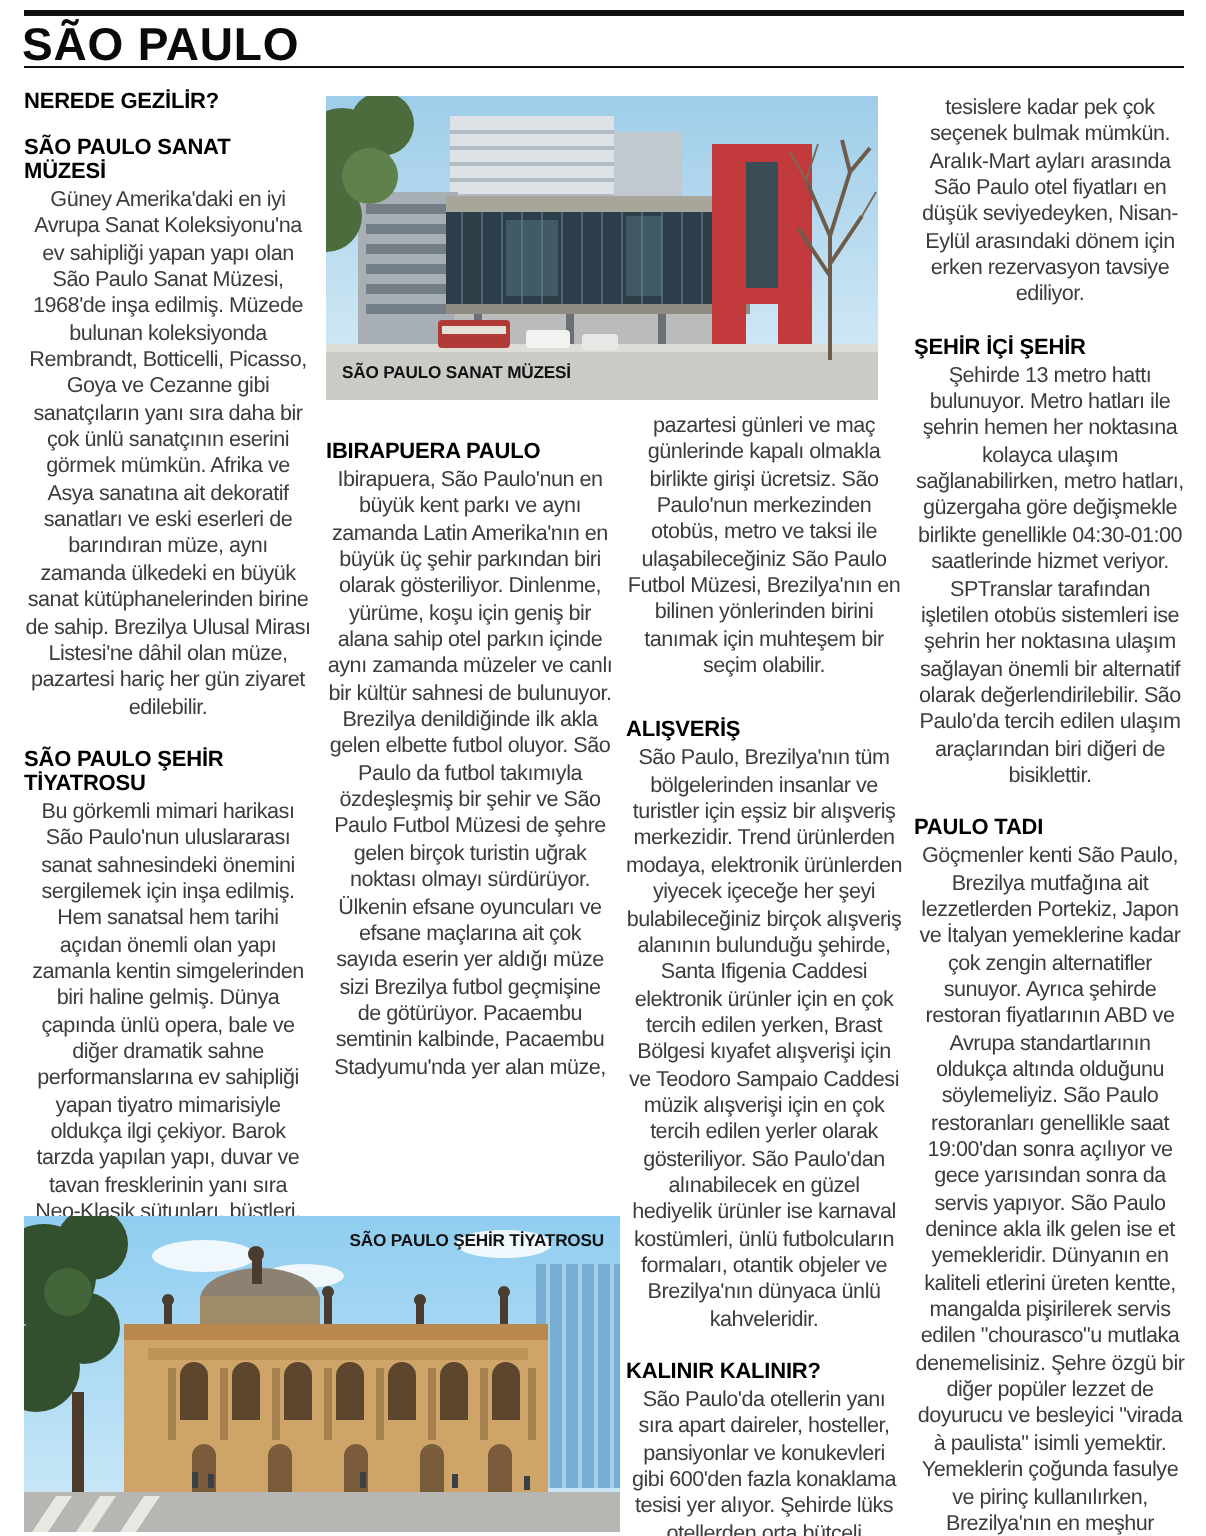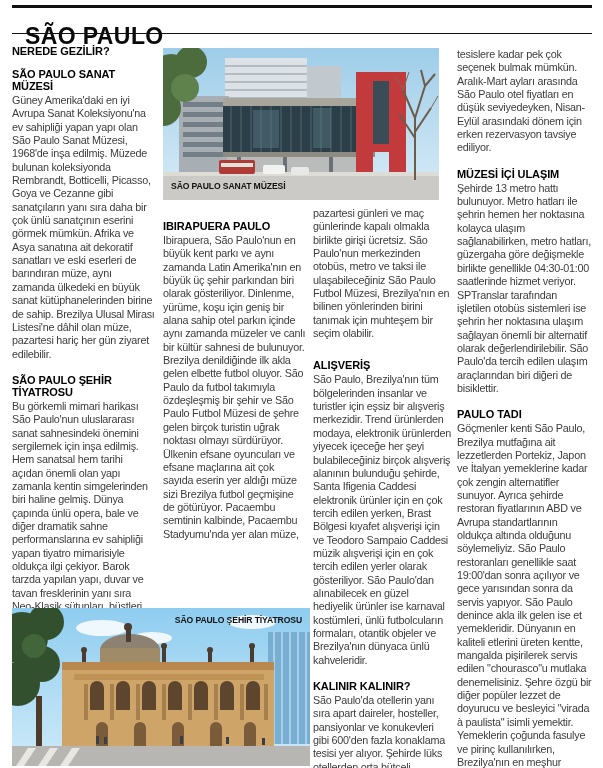--- a/index.html
+++ b/index.html
@@ -3,29 +3,29 @@
 <meta charset="utf-8">
 <style>
   html,body{margin:0;padding:0;background:#ffffff;}
   .page{
     position:relative;width:603px;height:768px;background:#ffffff;
     font-family:"Liberation Sans",sans-serif;overflow:hidden;
   }
   .rule-thick{position:absolute;left:12px;top:5px;width:580px;height:3px;background:#101010;}
   .rule-thin{position:absolute;left:12px;top:33px;width:580px;height:1px;background:#101010;}
   .page-title{
-    position:absolute;left:11px;top:9px;margin:14px;
+    position:absolute;left:11px;top:9px;margin:0;
     font-size:23px;font-weight:800;letter-spacing:.4px;color:#0a0a0a;
   }
   .kicker{
     position:absolute;left:12px;top:45px;margin:0;
     font-size:11px;font-weight:700;letter-spacing:-.1px;color:#000;
   }
   .col{position:absolute;color:#3c3c3c;font-size:10.8px;line-height:13.35px;letter-spacing:-.25px;}
-  .col p{margin:0;}
+  .col p{margin:0;text-align:center;}
   .col h3{margin:13px 0 2px;font-size:11px;line-height:12px;font-weight:800;color:#000;letter-spacing:-.1px;}
   .col h3.first{margin-top:0;}
   .col h3.gap-lg{margin-top:19px;}
   #col1{left:12px;top:68px;width:144px;}
   #col2{left:163px;top:207px;width:144px;}
   #col3{left:313px;top:207px;width:138px;}
   #col4{left:457px;top:48px;width:136px;}
   .photo{position:absolute;overflow:hidden;}
   #photo-masp{left:163px;top:48px;width:276px;height:152px;}
   #photo-theater{left:12px;top:608px;width:298px;height:158px;}
@@ -154,21 +154,21 @@
   <div class="col" id="col3">
     <p>pazartesi günleri ve maç günlerinde kapalı olmakla birlikte girişi ücretsiz. São Paulo'nun merkezinden otobüs, metro ve taksi ile ulaşabileceğiniz São Paulo Futbol Müzesi, Brezilya'nın en bilinen yönlerinden birini tanımak için muhteşem bir seçim olabilir.</p>
     <h3 class="gap-lg">ALIŞVERİŞ</h3>
     <p>São Paulo, Brezilya'nın tüm bölgelerinden insanlar ve turistler için eşsiz bir alışveriş merkezidir. Trend ürünlerden modaya, elektronik ürünlerden yiyecek içeceğe her şeyi bulabileceğiniz birçok alışveriş alanının bulunduğu şehirde, Santa Ifigenia Caddesi elektronik ürünler için en çok tercih edilen yerken, Brast Bölgesi kıyafet alışverişi için ve Teodoro Sampaio Caddesi müzik alışverişi için en çok tercih edilen yerler olarak gösteriliyor. São Paulo'dan alınabilecek en güzel hediyelik ürünler ise karnaval kostümleri, ünlü futbolcuların formaları, otantik objeler ve Brezilya'nın dünyaca ünlü kahveleridir.</p>
     <h3>KALINIR KALINIR?</h3>
     <p>São Paulo'da otellerin yanı sıra apart daireler, hosteller, pansiyonlar ve konukevleri gibi 600'den fazla konaklama tesisi yer alıyor. Şehirde lüks otellerden orta bütçeli</p>
   </div>
 
   <div class="col" id="col4">
     <p>tesislere kadar pek çok seçenek bulmak mümkün. Aralık-Mart ayları arasında São Paulo otel fiyatları en düşük seviyedeyken, Nisan-Eylül arasındaki dönem için erken rezervasyon tavsiye ediliyor.</p>
-    <h3>MÜZESİ İÇİ ULAŞIM</h3>
+    <h3>ŞEHİR İÇİ ŞEHİR</h3>
     <p>Şehirde 13 metro hattı bulunuyor. Metro hatları ile şehrin hemen her noktasına kolayca ulaşım sağlanabilirken, metro hatları, güzergaha göre değişmekle birlikte genellikle 04:30-01:00 saatlerinde hizmet veriyor. SPTranslar tarafından işletilen otobüs sistemleri ise şehrin her noktasına ulaşım sağlayan önemli bir alternatif olarak değerlendirilebilir. São Paulo'da tercih edilen ulaşım araçlarından biri diğeri de bisiklettir.</p>
     <h3>PAULO TADI</h3>
     <p>Göçmenler kenti São Paulo, Brezilya mutfağına ait lezzetlerden Portekiz, Japon ve İtalyan yemeklerine kadar çok zengin alternatifler sunuyor. Ayrıca şehirde restoran fiyatlarının ABD ve Avrupa standartlarının oldukça altında olduğunu söylemeliyiz. São Paulo restoranları genellikle saat 19:00'dan sonra açılıyor ve gece yarısından sonra da servis yapıyor. São Paulo denince akla ilk gelen ise et yemekleridir. Dünyanın en kaliteli etlerini üreten kentte, mangalda pişirilerek servis edilen "chourasco"u mutlaka denemelisiniz. Şehre özgü bir diğer popüler lezzet de doyurucu ve besleyici "virada à paulista" isimli yemektir. Yemeklerin çoğunda fasulye ve pirinç kullanılırken, Brezilya'nın en meşhur yemeği ise füme etli siyah fasulye güveci olarak da bilinen feijoadadır.</p>
   </div>
 
   <div class="photo" id="photo-theater">
     <svg width="298" height="158" viewBox="0 0 298 158">
       <defs>
         <linearGradient id="skyT" x1="0" y1="0" x2="0" y2="1">
           <stop offset="0" stop-color="#8fcdf0"></stop>

